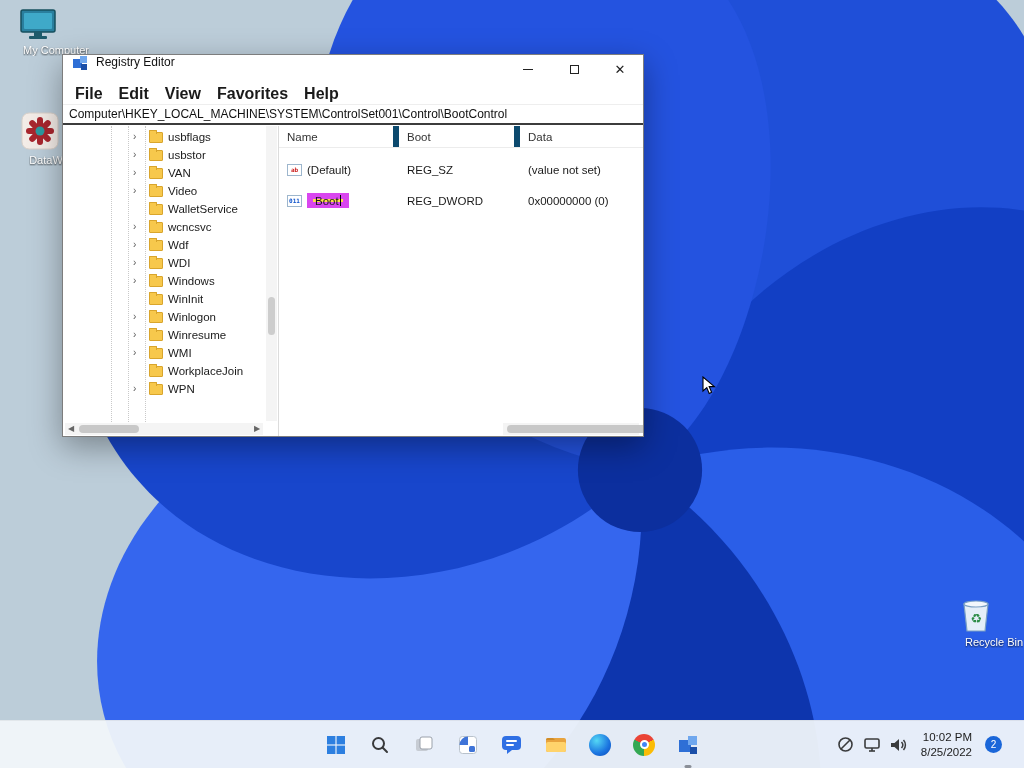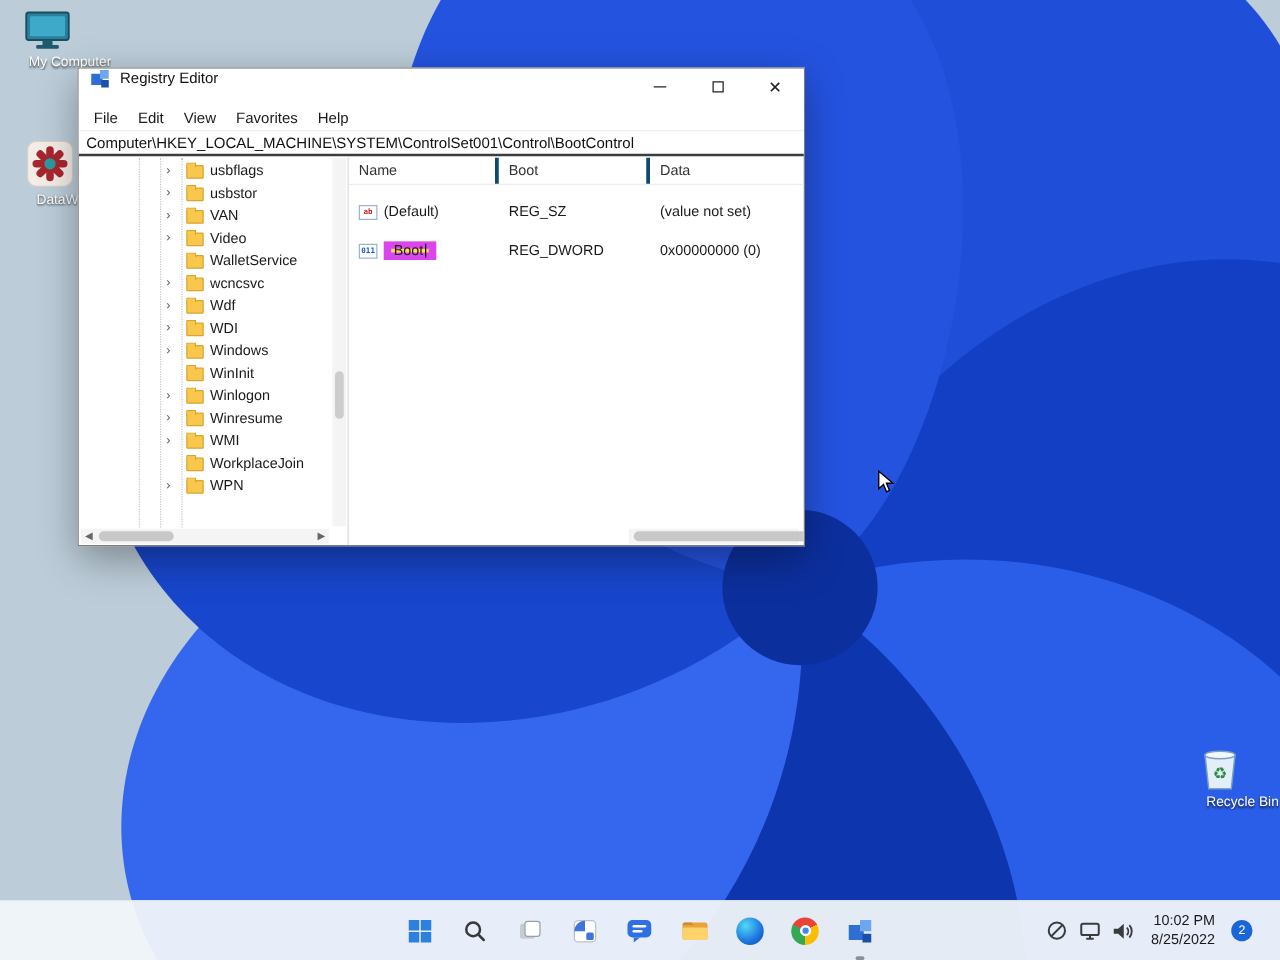--- a/index.html
+++ b/index.html
@@ -18,21 +18,21 @@
   .window { position:absolute; left:62px; top:54px; width:582px; height:383px; background:#fff; border:1px solid #7d7d7d; box-shadow:0 10px 30px rgba(0,0,0,.35); z-index:20; font-size:12px; color:#1a1a1a; }
   .titlebar { position:absolute; left:0; top:0; right:0; height:28px; display:flex; background:#fff; }
   .titlebar .app-ico { margin-left:9px; display:flex; }
   .titlebar .wtitle { margin-left:8px; font-size:12px; color:#111; }
   .win-controls { margin-left:auto; display:flex; height:100%; }
   .win-btn { width:46px; height:100%; display:flex; align-items:center; justify-content:center; color:#222; font-size:13px; }
   .glyph-min { width:10px; height:1px; background:#222; display:block; }
   .glyph-max { width:9px; height:9px; border:1px solid #222; display:block; }
 
   .menubar { position:absolute; left:0; top:28px; right:0; height:21px; display:flex; align-items:center; padding-left:4px; background:#fff; }
-  .menu-item { padding:2px 8px; font-size:12px; color:#1a1a1a; }
+  .menu-item { padding:2px 8px; font-size:16px; color:#1a1a1a;font-weight:bold; }
 
   .addressbar { position:absolute; left:0; top:49px; right:0; height:21px; display:flex; align-items:center; padding-left:6px; background:#fff; border-top:1px solid #eee; border-bottom:2px solid #3c3c3c; font-size:12px; color:#111; white-space:nowrap; overflow:hidden; }
 
   .wbody { position:absolute; left:0; top:71px; right:0; bottom:0; display:flex; }
 
   
   .tree-pane { position:relative; width:216px; border-right:1px solid #dcdcdc; overflow:hidden; }
   .tree-guides { position:absolute; top:0; bottom:14px; left:0; width:100%; pointer-events:none; }
   .tree-guides i { position:absolute; top:0; bottom:0; border-left:1px dotted #c9c9c9; }
   .tree-rows { position:absolute; left:0; top:2px; right:13px; bottom:15px; overflow:hidden; }
@@ -47,21 +47,21 @@
   .hscroll { position:absolute; bottom:1px; height:12px; background:#f4f4f4; display:flex; align-items:center; }
   .hscroll .arr { width:12px; text-align:center; font-size:8px; color:#666; line-height:12px; }
   .hscroll .track { position:relative; flex:1; height:100%; }
   .hscroll .hthumb { position:absolute; top:2px; height:8px; background:#c8c8c8; border-radius:4px; }
   .hs-left { left:2px; width:198px; }
   .hs-right { left:224px; right:4px; }
 
   
   .values-pane { position:relative; flex:1; overflow:hidden; }
   .col-headers { display:flex; height:22px; align-items:center; border-bottom:1px solid #ececec; font-size:11.5px; color:#333; }
-  .col-h { padding-left:8px; height:100%; display:flex; align-items:center; border-right:3px solid #0c4a6e; }
+  .col-h { padding-left:8px; height:100%; display:flex; align-items:center; border-right:6px solid #0c4a6e; }
   .col-name { width:120px; } .col-type { width:121px; } .col-data { flex:1; border-right:none; }
   .value-row { display:flex; align-items:center; height:19px; font-size:11.5px;margin-top:12px; }
   .vcell { padding-left:8px; white-space:nowrap; overflow:hidden; }
   .vc-name { width:120px; display:flex; align-items:center; }
   .vc-type { width:121px; } .vc-data { flex:1; }
   .regicon { display:inline-flex; align-items:center; justify-content:center; width:15px; height:12px; border:1px solid #9db6cd; background:#fff; font-family:"DejaVu Sans Mono", monospace; font-size:6px; font-weight:bold; margin-right:5px; flex:none; }
   .regicon.string { color:#c22; } .regicon.dword { color:#15c; }
   .edit-box { display:inline-flex; align-items:center; border:6px solid #d946ef; background:#fde047; padding:0 2px; height:15px; font-size:11.5px; }
   .caret { width:1px; height:11px; background:#000; margin-left:1px; }
 

